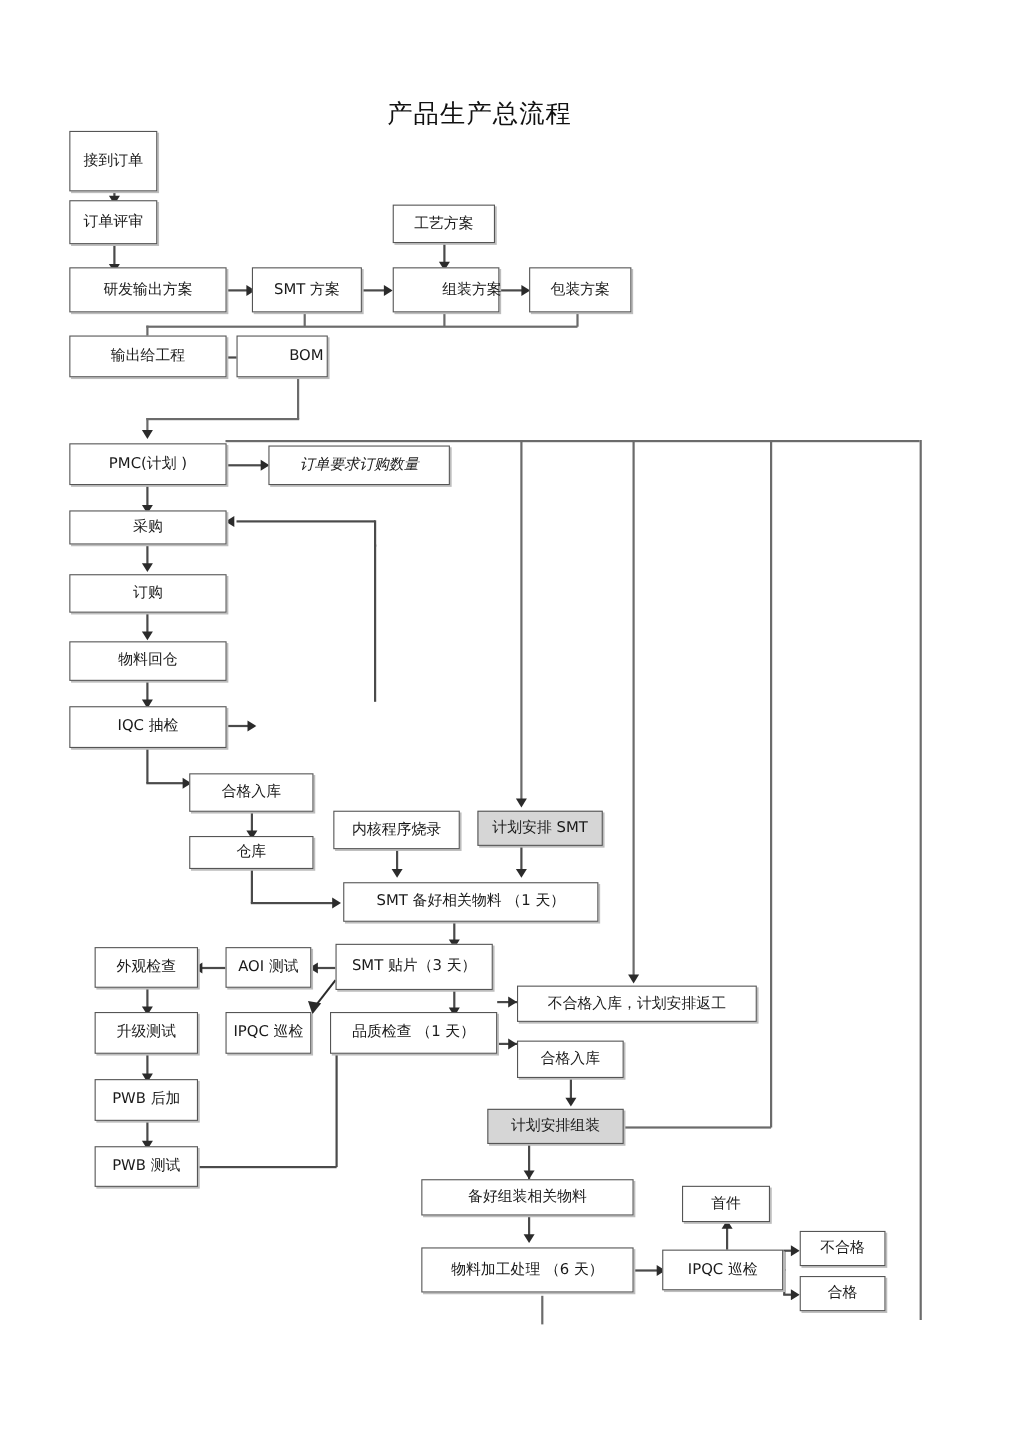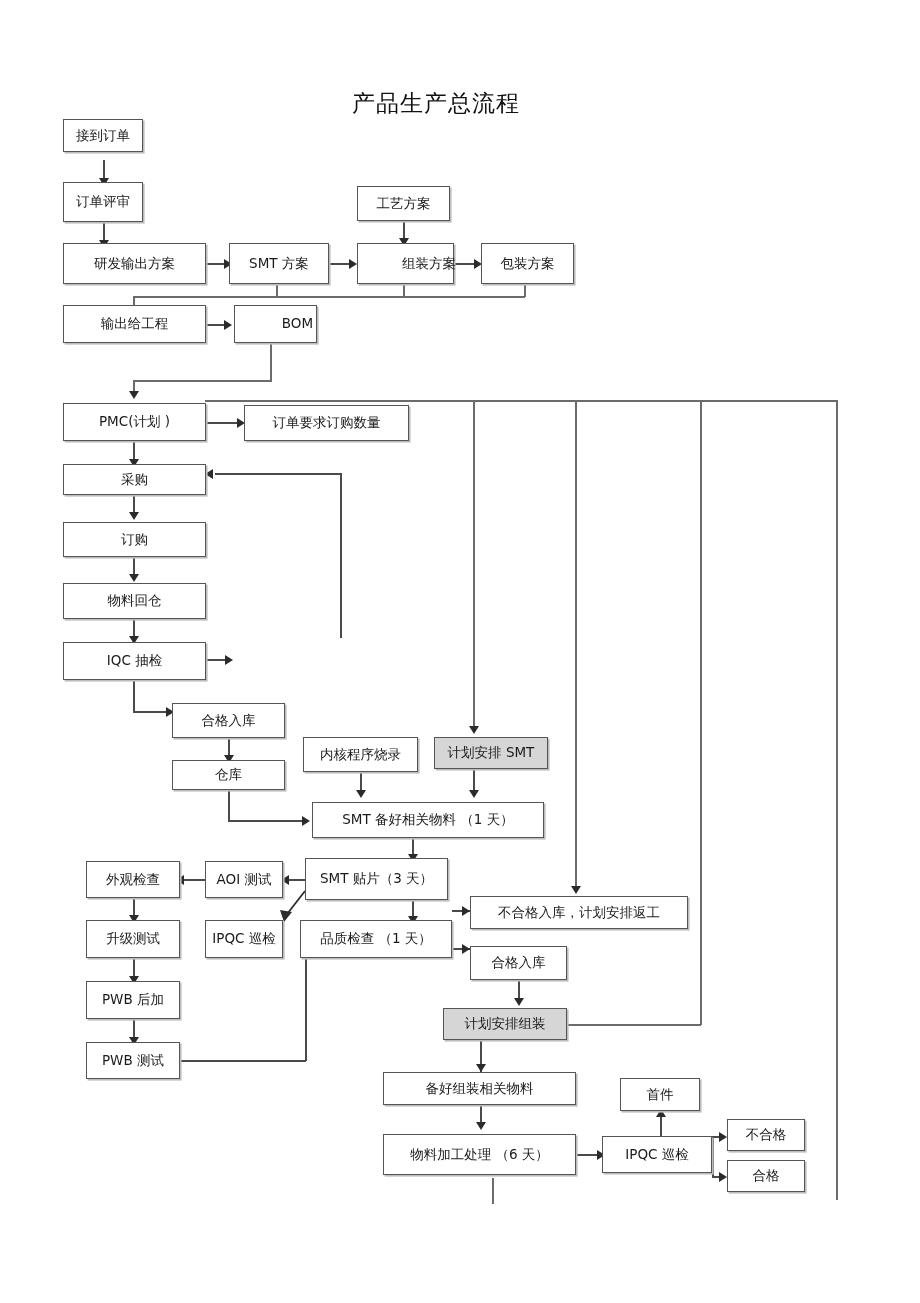--- a/index.html
+++ b/index.html
@@ -196,21 +196,21 @@
   <div class="arrow arr-up" style="left:656px;top:1109px;"></div>
 
   <div class="ln lnv" style="left:712px;top:1137px;height:18px;"></div>
   <div class="ln lnh" style="left:712px;top:1136px;width:11px;"></div>
   <div class="arrow arr-right" style="left:719px;top:1132px;"></div>
 
   <div class="ln lnh" style="left:712px;top:1176px;width:11px;"></div>
   <div class="ln lnv" style="left:712px;top:1154px;height:23px;"></div>
   <div class="arrow arr-right" style="left:719px;top:1172px;"></div>
 
-  <div class="node" style="left:63px;top:119px;width:80px;height:33px;">
+  <div class="node" style="left:63px;top:119px;width:80px;height:55px;">
     <span class="inner">接到订单</span>
   </div>
 
   <div class="node" style="left:63px;top:182px;width:80px;height:40px;">
     <span class="inner">订单评审</span>
   </div>
 
   <div class="node" style="left:63px;top:243px;width:143px;height:41px;">
     <span class="inner">研发输出方案</span>
   </div>
@@ -228,29 +228,29 @@
   </div>
 
   <div class="node" style="left:481px;top:243px;width:93px;height:41px;">
     <span class="inner">包装方案</span>
   </div>
 
   <div class="node" style="left:63px;top:305px;width:143px;height:38px;">
     <span class="inner">输出给工程</span>
   </div>
 
-  <div class="node" style="left:234px;top:305px;width:83px;height:38px;padding-left:44px;">
+  <div class="node" style="left:215px;top:305px;width:83px;height:38px;padding-left:44px;">
     <span class="inner">BOM</span>
   </div>
 
   <div class="node" style="left:63px;top:403px;width:143px;height:38px;">
     <span class="inner">PMC(计划 )</span>
   </div>
 
-  <div class="node" style="left:244px;top:405px;width:165px;height:36px;">
+  <div class="node" style="left:244px;top:405px;width:165px;height:36px;font-style:italic;">
     <span class="inner">订单要求订购数量</span>
   </div>
 
   <div class="node" style="left:63px;top:464px;width:143px;height:31px;">
     <span class="inner">采购</span>
   </div>
 
   <div class="node" style="left:63px;top:583px;width:143px;height:36px;">
     <span class="inner">物料回仓</span>
   </div>

